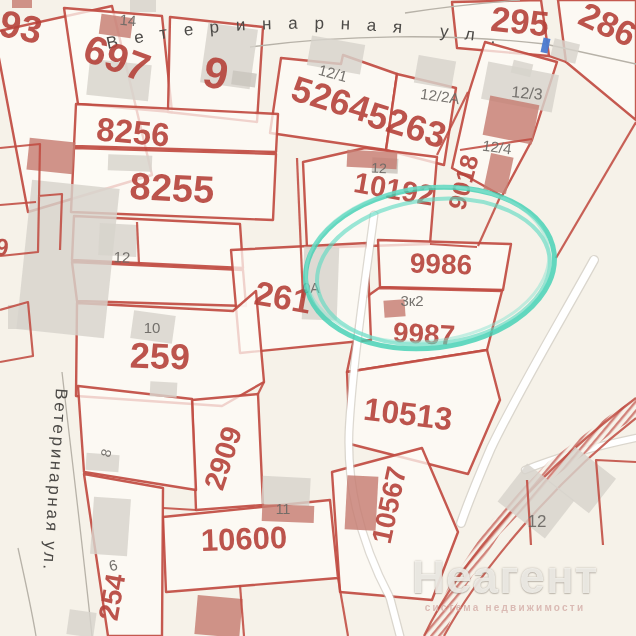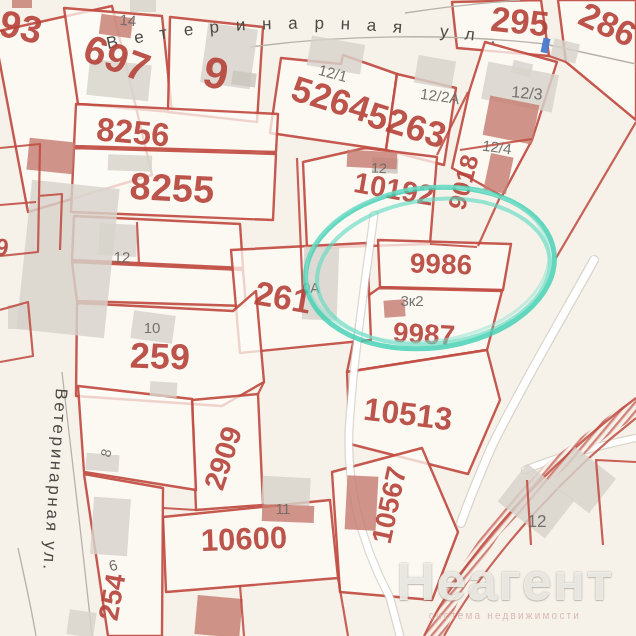--- a/index.html
+++ b/index.html
@@ -1,23 +1,23 @@
 <!DOCTYPE html>
 <html><head>
 <meta charset="utf-8">
 <style>
   html,body{margin:0;padding:0;background:#e8e4db;}
   .stage{position:relative;width:636px;height:636px;overflow:hidden;background:#f6f2e9;}
   svg{position:absolute;inset:0;display:block;}
   svg text{font-family:"Liberation Sans","DejaVu Sans",sans-serif;}
   .watermark{position:absolute;left:396px;top:554px;width:218px;text-align:center;pointer-events:none;
     font-family:"Liberation Sans","DejaVu Sans",sans-serif;}
-  .wm-title{font-size:54px;font-weight:bold;line-height:1.0;letter-spacing:1px;
+  .wm-title{font-size:46px;font-weight:bold;line-height:1.0;letter-spacing:1px;
     color:rgba(248,246,241,0.82);text-shadow:0 0 2px rgba(130,120,110,0.55),0 1px 1px rgba(130,120,110,0.35);}
-  .wm-sub{margin-top:2px;font-size:10px;letter-spacing:2.2px;font-weight:normal;
+  .wm-sub{margin-top:2px;font-size:10px;letter-spacing:2.2px;font-weight:bold;
     color:rgba(198,148,141,0.62);text-shadow:0 0 1px rgba(255,255,255,0.5);}
 </style>
 </head>
 <body>
 
 <div class="stage">
   <svg id="map-svg" viewBox="0 0 636 636" width="636" height="636">
       <rect x="0" y="0" width="636" height="636" fill="#f6f2e9"></rect>
       <defs>
         <pattern id="hatch" width="6" height="6" patternUnits="userSpaceOnUse" patternTransform="rotate(40)">

